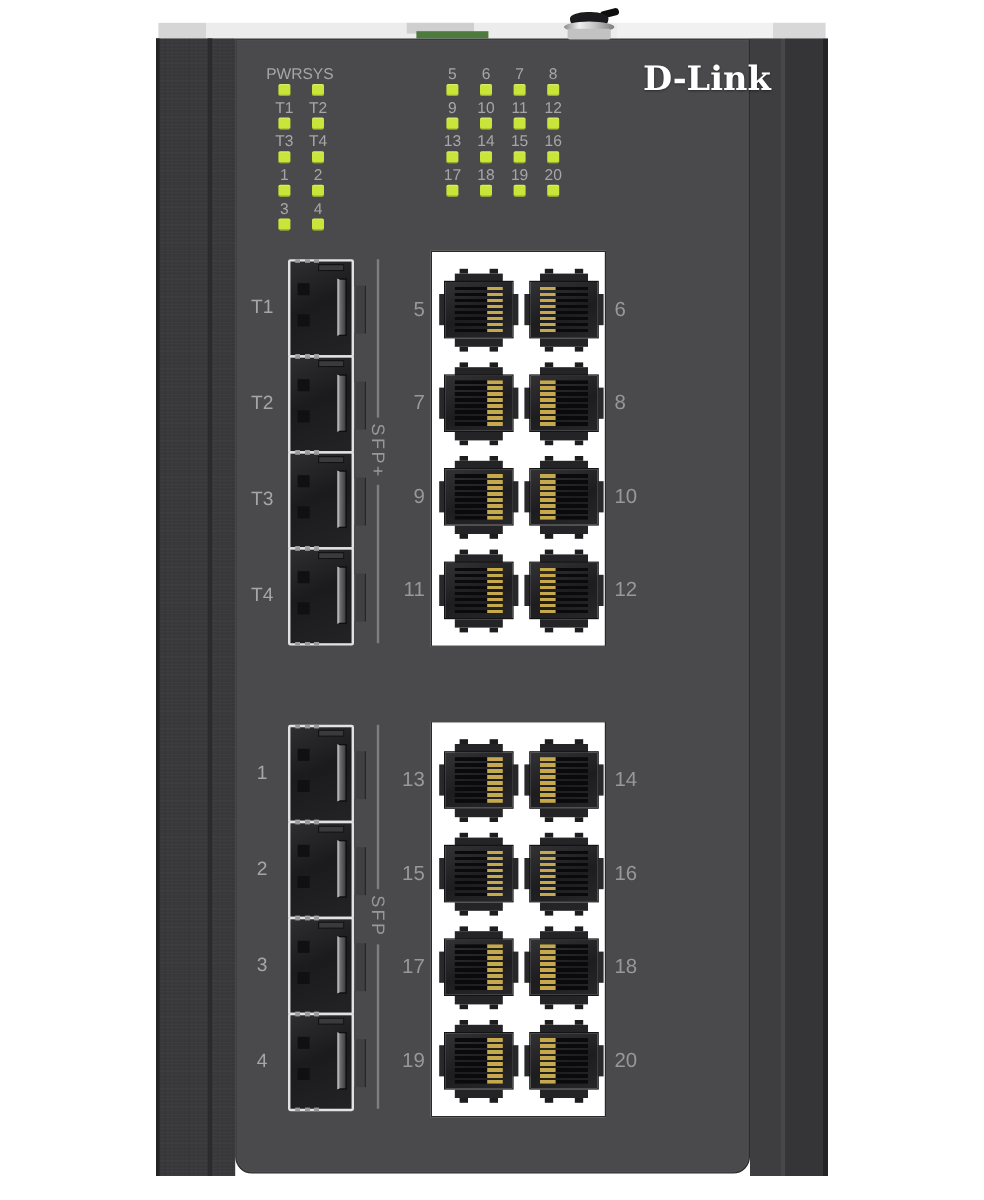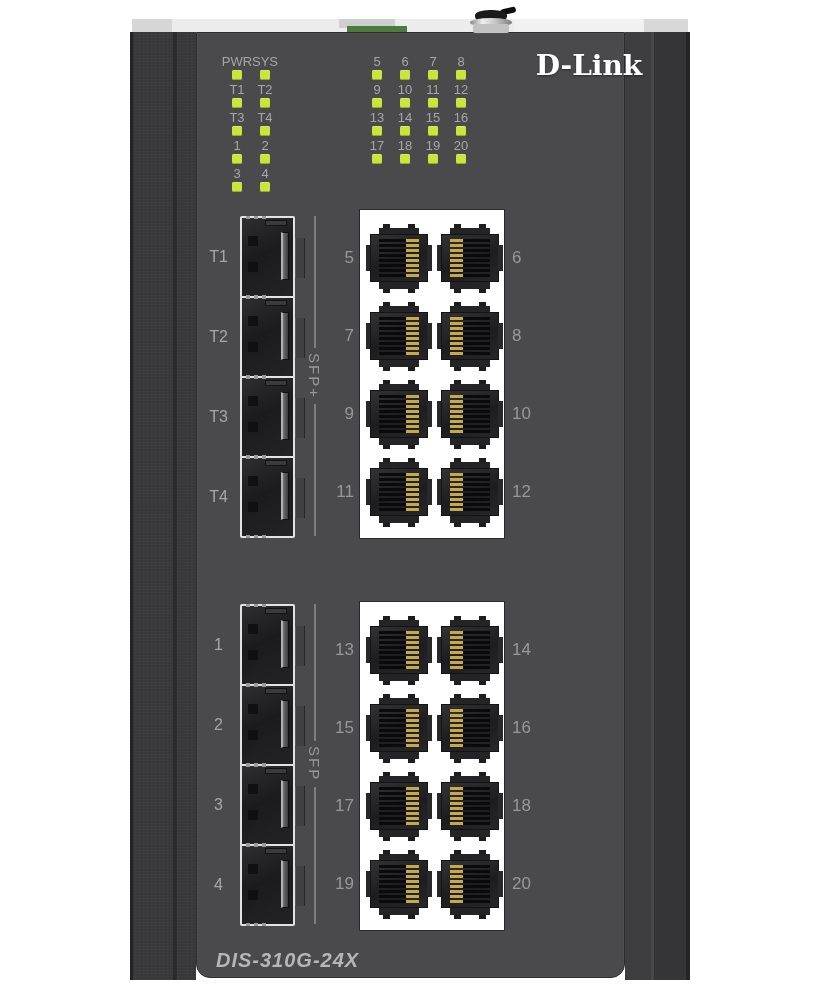--- a/index.html
+++ b/index.html
@@ -483,16 +483,15 @@
       <span class="j-mid">
         <span class="pins"></span>
       </span>
       <span class="j-bot"></span>
     </div>
     <span class="pnum pnum-right">20</span>
   </div>
           </div>
       </div>
 
-      <div class="model-name">DIS-310G-24X</div>
     </div>
   </div>
 </div>
 
 </body></html>

